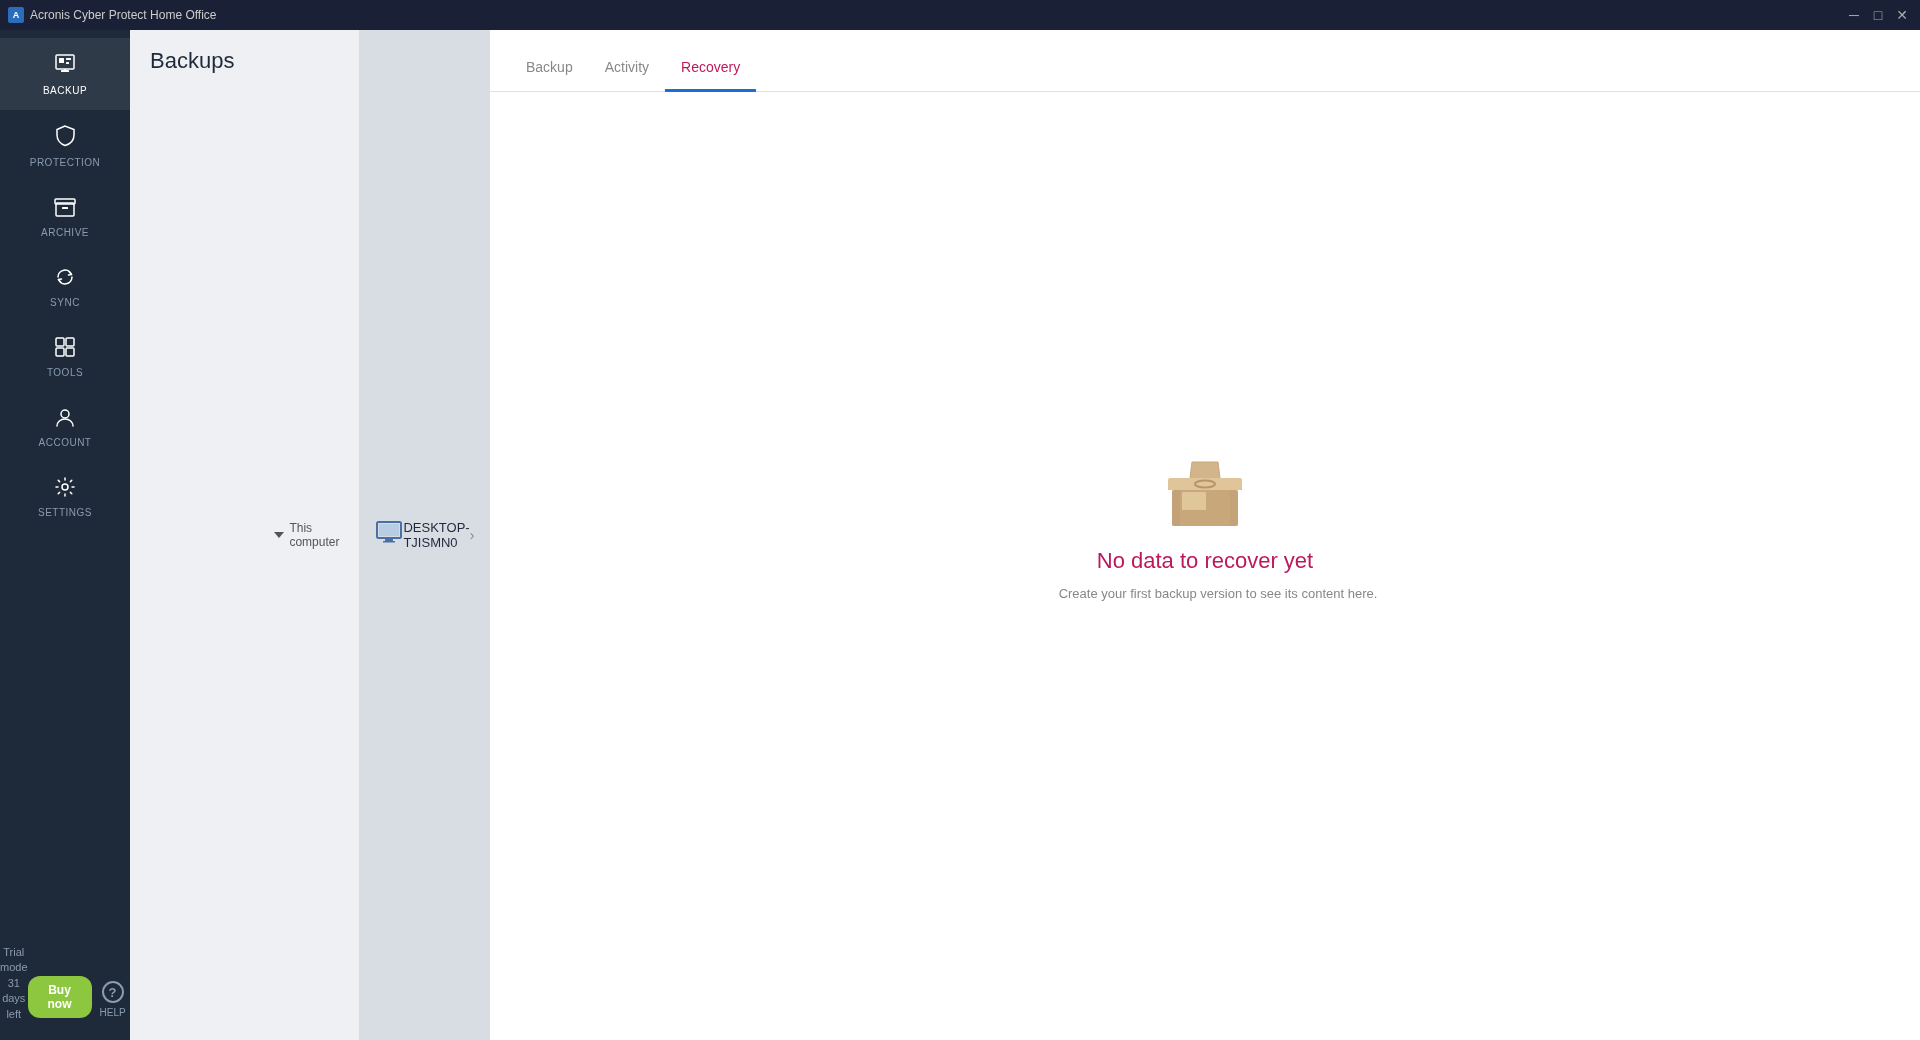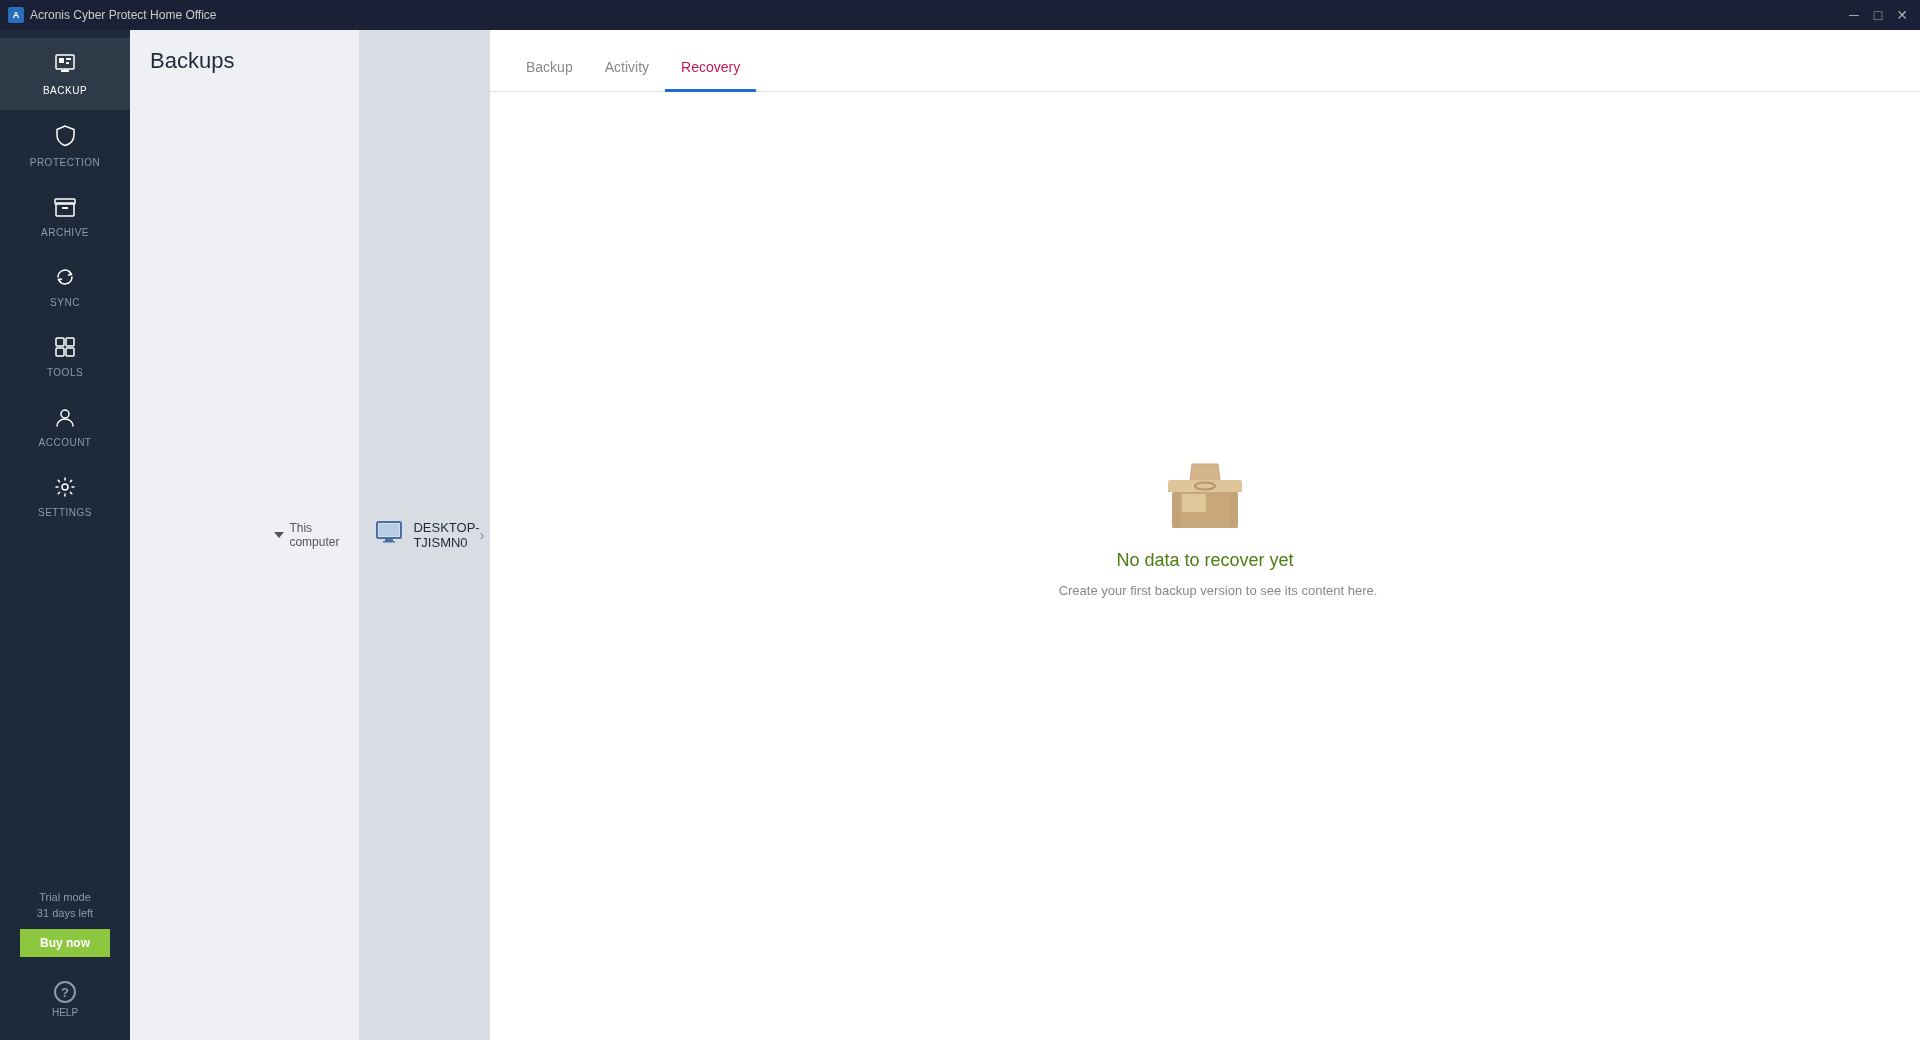--- a/index.html
+++ b/index.html
@@ -83,40 +83,40 @@
     .nav-icon {
       font-size: 20px;
       line-height: 1;
     }
     .nav-label { font-size: 10px; text-align: center; }
 
     .sidebar-bottom {
       margin-top: auto;
       width: 100%;
       display: flex;
-      flex-direction: column;
-      align-items: center;
+      flex-direction: row;
+      align-items: flex-end;
       padding-bottom: 10px;
     }
     .trial-info {
       color: #8a9bb0;
       font-size: 11px;
       text-align: center;
       line-height: 1.4;
       margin-bottom: 8px;
     }
     .buy-now-btn {
       background: #8dc63f;
       color: white;
       border: none;
       padding: 7px 20px;
       font-size: 12px;
       font-weight: 600;
       cursor: pointer;
-      border-radius: 0;
+      border-radius: 12px;
       margin-bottom: 12px;
     }
     .help-item {
       width: 100%;
       display: flex;
       flex-direction: column;
       align-items: center;
       padding: 12px 8px;
       color: #8a9bb0;
       cursor: pointer;
@@ -167,21 +167,21 @@
       align-items: center;
       background: #d8dce3;
       padding: 12px 16px;
       margin: 0;
       cursor: pointer;
       justify-content: space-between;
     }
     .computer-item-left {
       display: flex;
       align-items: center;
-      gap: 10px;
+      gap: 0;
     }
     .monitor-icon {
       color: #4a6fa5;
       font-size: 22px;
     }
     .computer-name {
       font-size: 13px;
       color: #1e2a3a;
       font-weight: 400;
     }
@@ -249,22 +249,22 @@
     .empty-state {
       flex: 1;
       display: flex;
       flex-direction: column;
       align-items: center;
       justify-content: center;
       gap: 12px;
       padding-bottom: 80px;
     }
     .empty-title {
-      font-size: 18px;
-      color: #4d7c0f;
+      font-size: 22px;
+      color: #be185d;
       font-weight: 400;
     }
     .empty-subtitle {
       font-size: 13px;
       color: #888;
       margin-left: 26px;
     }
 
     
     .win-activation {

